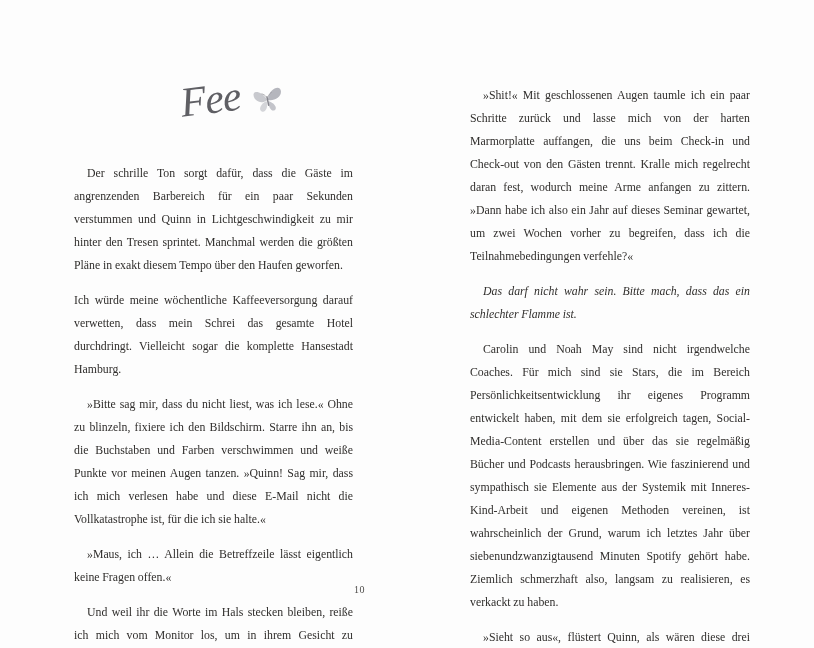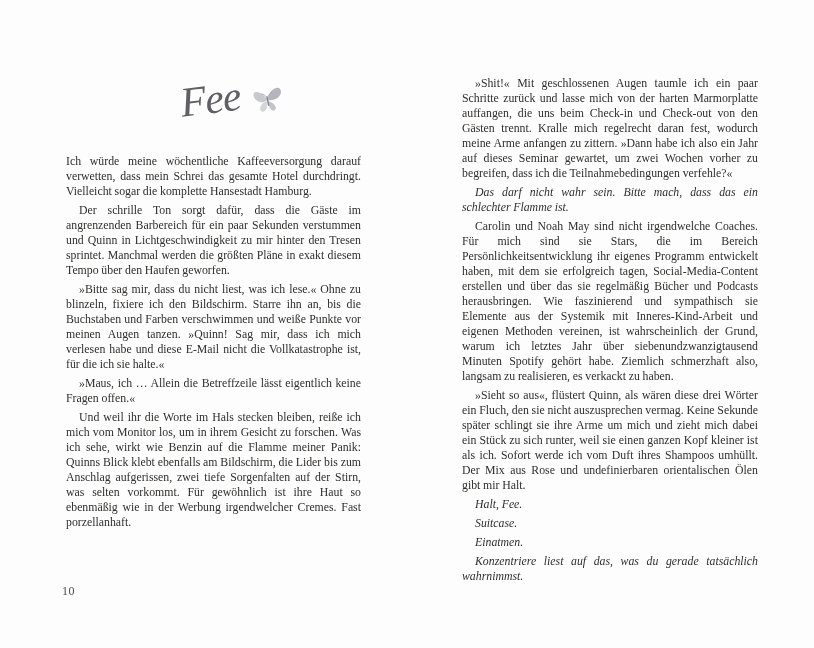--- a/index.html
+++ b/index.html
@@ -49,39 +49,39 @@
 
   .body-text {
     position: absolute;
     left: 0;
     right: 0;
   }
   .body-left  { top: 150px; }
   .body-right { top: 72px; }
 
   .para {
-    margin: 4px;
+    margin: 12px;
     font-size: 11.8px;
-    line-height: 15px;
+    line-height: 23px;
     color: #302e2c;
     text-align: justify;
     hyphens: auto;
     -webkit-hyphens: auto;
     word-spacing: -0.2px;
   }
   .para.indent { text-indent: 13px; }
   .para.italic { font-style: italic; }
 
   .page-number {
     position: absolute;
     top: 584px;
     left: 0;
     width: 100%;
-    text-align: left;
-    font-size: 12px;
+    text-align: right;
+    font-size: 10px;
     letter-spacing: 0.5px;
     color: #4e4c4a;
   }
 </style>
 </head>
 <body>
 
 <div class="spread">
 
   <section class="page page-left">
@@ -91,22 +91,22 @@
         <path d="M15 14 C 10 4, 1 3, 2.5 10 C 3.8 16, 10 18, 15 15 Z" fill="#c8c9ce"></path>
         <path d="M16 14 C 19 3, 31 1, 30 8.5 C 29.3 14.5, 22 17, 16 15 Z" fill="#b5b6bd"></path>
         <path d="M14.5 16 C 9 17, 4.5 23, 8.2 25.5 C 12 27.6, 15.6 21, 14.5 16 Z" fill="#d4d5d9"></path>
         <path d="M16.2 16 C 21 18, 25 24, 21.2 26 C 17.4 27.6, 15.2 21, 16.2 16 Z" fill="#c3c4ca"></path>
         <path d="M15.4 11.8 L 15.9 20.2" stroke="#86868d" stroke-width="1.5" stroke-linecap="round" fill="none"></path>
         <path d="M15.1 12 C 13.6 9.6, 12.2 8.6, 10.8 8.1 M16.1 12 C 17.6 9.6, 19 8.6, 20.4 8.1" stroke="#9a9aa0" stroke-width="0.7" stroke-linecap="round" fill="none"></path>
       </svg>
     </div>
 
     <div class="body-text body-left" id="left-body">
+        <p class="para indent">Der schrille Ton sorgt dafür, dass die Gäste im angrenzenden Barbereich für ein paar Sekunden verstummen und Quinn in Lichtgeschwindigkeit zu mir hinter den Tresen sprintet. Manchmal werden die größten Pläne in exakt diesem Tempo über den Haufen geworfen.</p>
         <p class="para">Ich würde meine wöchentliche Kaffeeversorgung darauf verwetten, dass mein Schrei das gesamte Hotel durchdringt. Vielleicht sogar die komplette Hansestadt Hamburg.</p>
-        <p class="para indent">Der schrille Ton sorgt dafür, dass die Gäste im angrenzenden Barbereich für ein paar Sekunden verstummen und Quinn in Lichtgeschwindigkeit zu mir hinter den Tresen sprintet. Manchmal werden die größten Pläne in exakt diesem Tempo über den Haufen geworfen.</p>
         <p class="para indent">»Bitte sag mir, dass du nicht liest, was ich lese.« Ohne zu blinzeln, fixiere ich den Bildschirm. Starre ihn an, bis die Buchstaben und Farben verschwimmen und weiße Punkte vor meinen Augen tanzen. »Quinn! Sag mir, dass ich mich verlesen habe und diese E-Mail nicht die Vollkatastrophe ist, für die ich sie halte.«</p>
         <p class="para indent">»Maus, ich … Allein die Betreffzeile lässt eigentlich keine Fragen offen.«</p>
         <p class="para indent">Und weil ihr die Worte im Hals stecken bleiben, reiße ich mich vom Monitor los, um in ihrem Gesicht zu forschen. Was ich sehe, wirkt wie Benzin auf die Flamme meiner Panik: Quinns Blick klebt ebenfalls am Bildschirm, die Lider bis zum Anschlag aufgerissen, zwei tiefe Sorgenfalten auf der Stirn, was selten vorkommt. Für gewöhnlich ist ihre Haut so ebenmäßig wie in der Werbung irgendwelcher Cremes. Fast porzellanhaft.</p>
       </div>
 
     <div class="page-number">10</div>
   </section>
 
   <section class="page page-right">
     <div class="body-text body-right" id="right-body">

